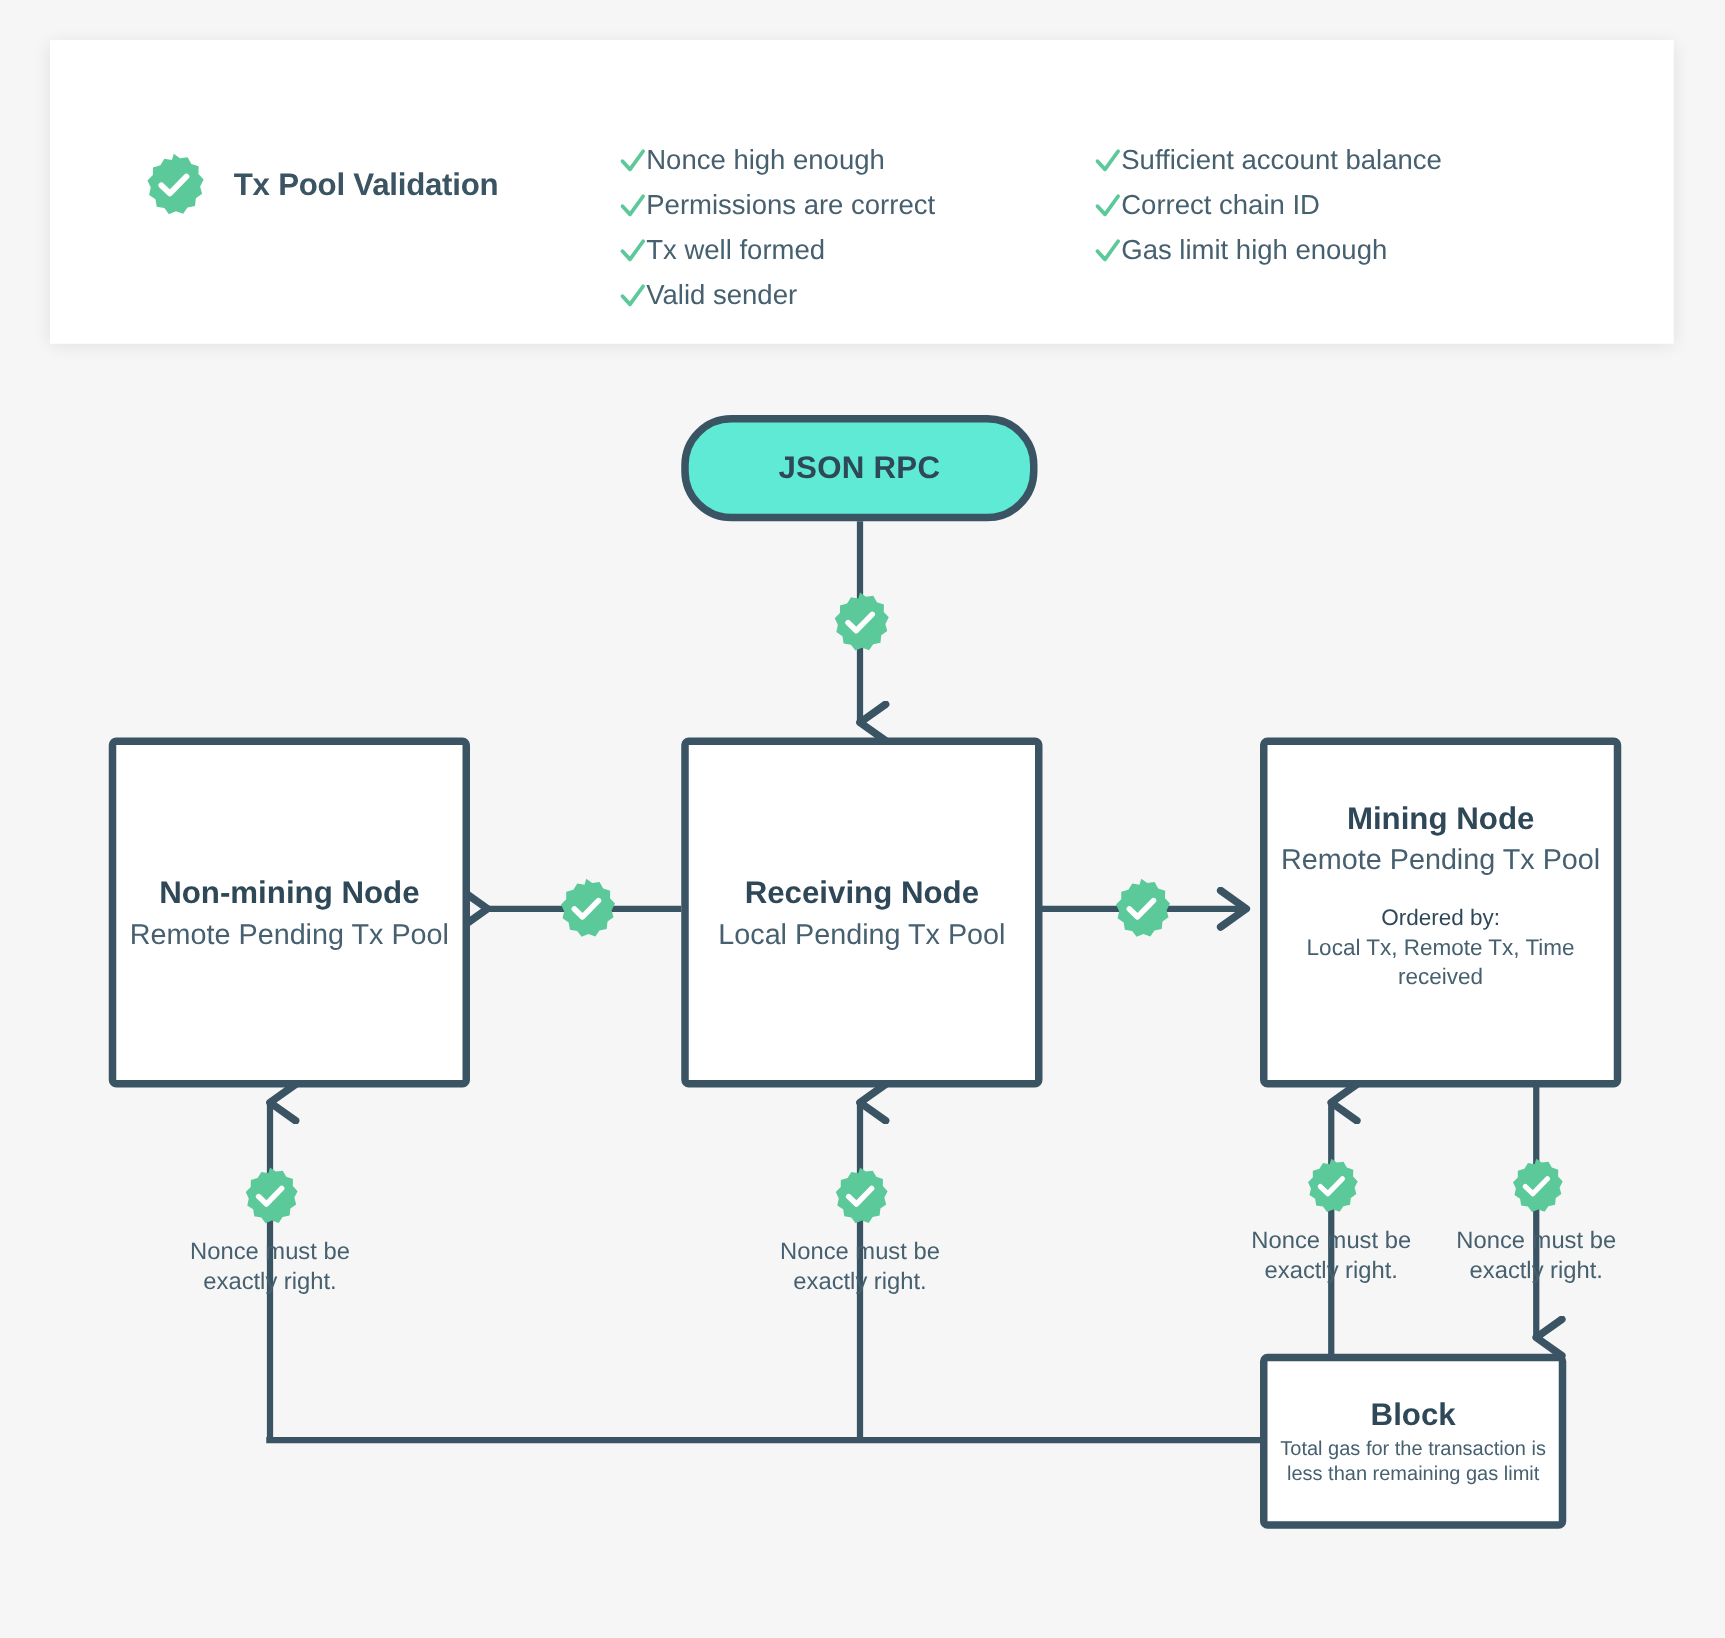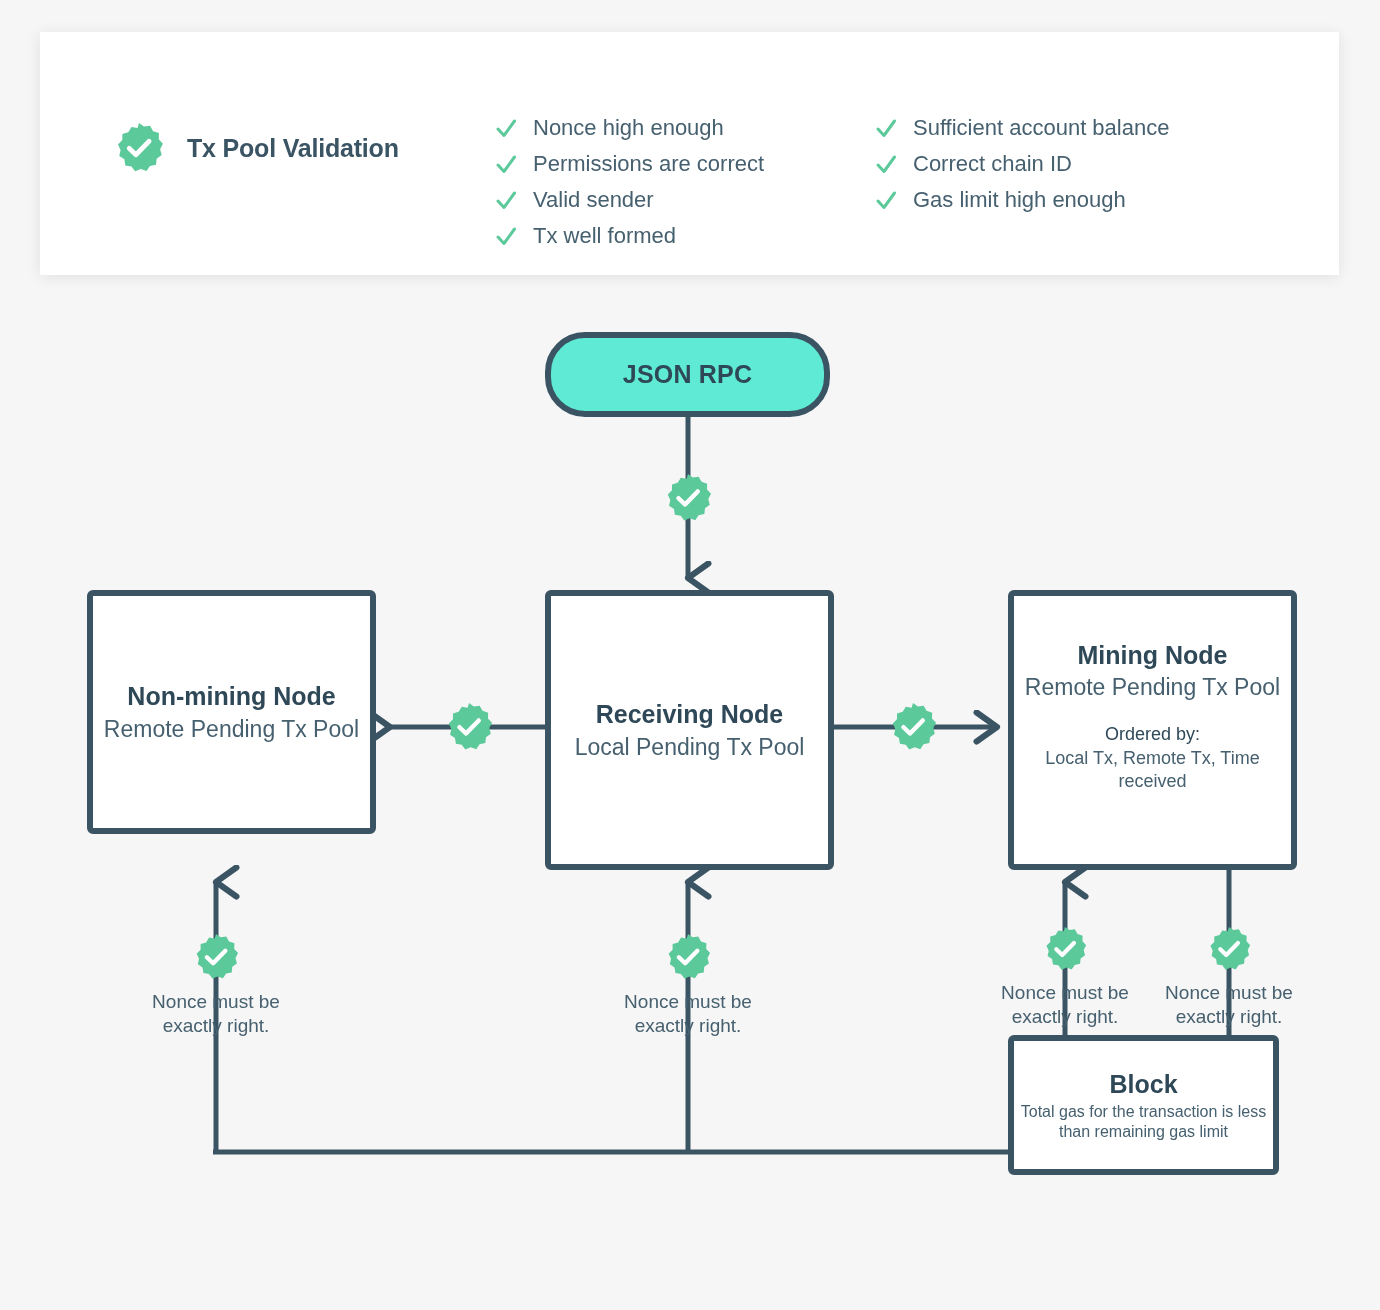--- a/index.html
+++ b/index.html
@@ -55,21 +55,20 @@
     position: absolute;
     left: 455px;
     top: 78px;
     display: flex;
     gap: 0px;
   }
   .check-col { width: 380px; }
   .check-item {
     display: flex;
     align-items: flex-start;
-    gap: 16px;
     height: 36px;
     line-height: 36px;
   }
   .check-item .label {
     font-size: 22px;
     color: #46606f;
     white-space: nowrap;
   }
   .tick {
     width: 22px;
@@ -201,29 +200,29 @@
             </svg>
           </span>
           <span class="label">Permissions are correct</span>
         </div>
         <div class="check-item">
           <span class="tick">
             <svg width="22" height="36" viewBox="0 0 22 36" aria-hidden="true">
               <path d="M3 19 L9 25.5 L19.5 11" fill="none" stroke="#5cc99a" stroke-width="3" stroke-linecap="round" stroke-linejoin="round"></path>
             </svg>
           </span>
+          <span class="label">Tx well formed</span>
+        </div>
+        <div class="check-item">
+          <span class="tick">
+            <svg width="22" height="36" viewBox="0 0 22 36" aria-hidden="true">
+              <path d="M3 19 L9 25.5 L19.5 11" fill="none" stroke="#5cc99a" stroke-width="3" stroke-linecap="round" stroke-linejoin="round"></path>
+            </svg>
+          </span>
           <span class="label">Valid sender</span>
-        </div>
-        <div class="check-item">
-          <span class="tick">
-            <svg width="22" height="36" viewBox="0 0 22 36" aria-hidden="true">
-              <path d="M3 19 L9 25.5 L19.5 11" fill="none" stroke="#5cc99a" stroke-width="3" stroke-linecap="round" stroke-linejoin="round"></path>
-            </svg>
-          </span>
-          <span class="label">Tx well formed</span>
         </div>
       </div>
 
       <div class="check-col">
         <div class="check-item">
           <span class="tick">
             <svg width="22" height="36" viewBox="0 0 22 36" aria-hidden="true">
               <path d="M3 19 L9 25.5 L19.5 11" fill="none" stroke="#5cc99a" stroke-width="3" stroke-linecap="round" stroke-linejoin="round"></path>
             </svg>
           </span>
@@ -285,42 +284,42 @@
       <line x1="1065" y1="1152" x2="1065" y2="1152"></line>
 
       <line x1="1229" y1="868" x2="1229" y2="1070" marker-end="url(#arrow-down)"></line>
     </g>
   </svg>
 
   <div class="pill" style="left:545px; top:332px; width:285px; height:85px;">
     <span class="t">JSON RPC</span>
   </div>
 
-  <div class="node" style="left:87px; top:590px; width:289px; height:244px;">
+  <div class="node" style="left:87px; top:590px; width:289px; height:280px;">
     <div class="n-title">Non-mining Node</div>
     <div class="n-sub">Remote Pending
 Tx Pool</div>
   </div>
 
   <div class="node" style="left:545px; top:590px; width:289px; height:280px;">
     <div class="n-title">Receiving Node</div>
     <div class="n-sub">Local Pending
 Tx Pool</div>
   </div>
 
   <div class="node" style="left:1008px; top:590px; width:289px; height:280px; justify-content:flex-start; padding-top:44px;">
     <div class="n-title">Mining Node</div>
     <div class="n-sub">Remote Pending
 Tx Pool</div>
     <div class="n-ordered-label">Ordered by:</div>
     <div class="n-ordered-val">Local Tx, Remote Tx,
 Time received</div>
   </div>
 
-  <div class="node block" style="left:1008px; top:1035px; width:271px; height:140px;">
+  <div class="node block" style="left:1008px; top:1083px; width:245px; height:140px;">
     <div class="n-title">Block</div>
     <div class="n-sub">Total gas for the
 transaction is less than
 remaining gas limit</div>
   </div>
 
   <span class="badge-abs" style="left:663px; top:473px;">
     <svg width="50" height="50" viewBox="0 0 100 100" aria-hidden="true">
       <path d="M50 2 L59.6 8.8 L71.3 7.3 L77.1 17.6 L88.3 21.3 L88 33.1 L96 41.7
                L90.6 52.2 L93.6 63.6 L84 70.5 L82.7 82.2 L71.1 84.6 L64.5 94.4

